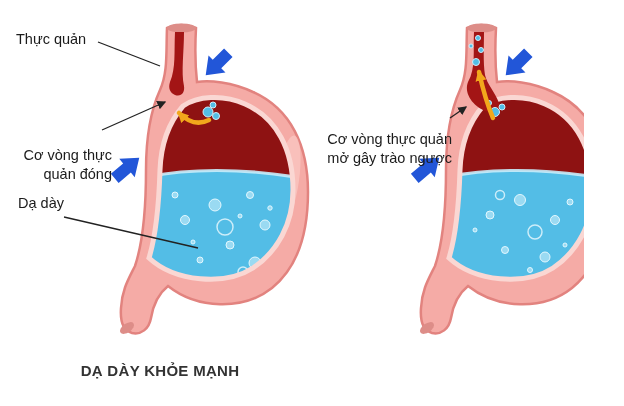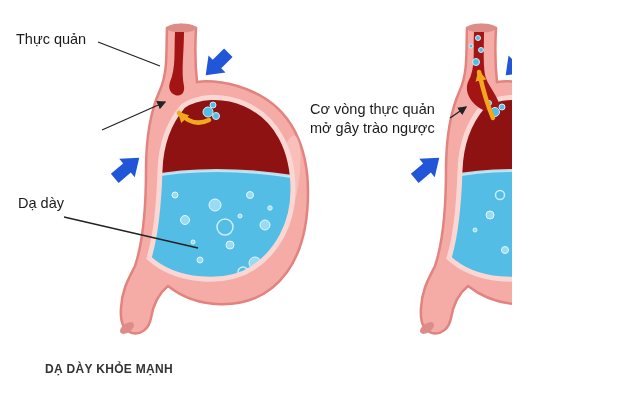--- a/index.html
+++ b/index.html
@@ -1,32 +1,32 @@
 <!DOCTYPE html>
 <html style="--pink: #f5aba6; --pink-dark: #e2837f; --pink-rim: #fad7d3; --pink-open: #dd8d88; --pink-hl: #fbcfc9; --red: #8e1212; --red-channel: #a31515; --blue: #53bde6; --blue-light: #9fdcf3; --blue-wave: #c9ecf9; --arrow-blue: #2256d8; --arrow-yellow: #f2a71c; --text: #1b1b1b; --caption: #333333; --line: #222222;"><head>
 <meta charset="utf-8">
 <style>
   html,body{margin:0;padding:0;background:#fff;}
   .stage{
-    position:relative;width:512px;height:406px;background:#fff;overflow:hidden;
+    position:relative;width:584px;height:406px;background:#fff;overflow:hidden;
     font-family:"Liberation Sans",sans-serif;
   }
   .stage svg{position:absolute;}
   .svg-left{left:105px;top:20px;}
   .svg-right{left:405px;top:20px;}
   .overlay{left:0;top:0;pointer-events:none;}
 
   .label{
     position:absolute;font-size:14.5px;line-height:1.3;color:var(--text);
     white-space:pre-line;
   }
-  .label.center{text-align:left;}
+  .label.center{text-align:right;margin-top:30px;}
   .caption{
-    position:absolute;top:362px;font-size:12px;font-weight:bold;
-    letter-spacing:.3px;color:var(--caption);
+    position:absolute;top:362px;font-size:15px;font-weight:bold;
+    letter-spacing:.3px;color:var(--caption);text-align:center;
   }
   .caption-left{left:45px;width:230px;}
   .caption-right{left:370px;width:225px;}
 
   
   .st-outer{fill:var(--pink);stroke:var(--pink-dark);stroke-width:2.5;}
   .st-open{fill:var(--pink-open);}
   .c-hl{fill:var(--pink-hl);opacity:.6;}
   .st-inner{fill:var(--red);}
   .st-rim{fill:none;stroke:var(--pink-rim);stroke-width:5;}
@@ -162,20 +162,22 @@
       </marker>
     </defs>
     <line class="lead" x1="98" y1="42" x2="160" y2="66"></line>
     <line class="lead" x1="102" y1="130" x2="165" y2="102" marker-end="url(#leadA)"></line>
     <line class="lead" x1="64" y1="217" x2="198" y2="248"></line>
     <line class="lead" x1="450" y1="118" x2="466" y2="107" marker-end="url(#leadA)"></line>
   </svg>
 
   <div class="label" style="left:16px;top:30px;">Thực quản</div>
 
+  <div class="label center" style="left:6px;top:116px;width:106px;">Cơ vòng thực
+quản đóng</div>
 
   <div class="label" style="left:18px;top:194px;">Dạ dày</div>
 
   <div class="label center" style="left:310px;top:100px;width:142px;">Cơ vòng thực quản
 mở gây trào ngược</div>
 
   <div class="caption caption-left">DẠ DÀY KHỎE MẠNH</div>
 
 </div>
 

